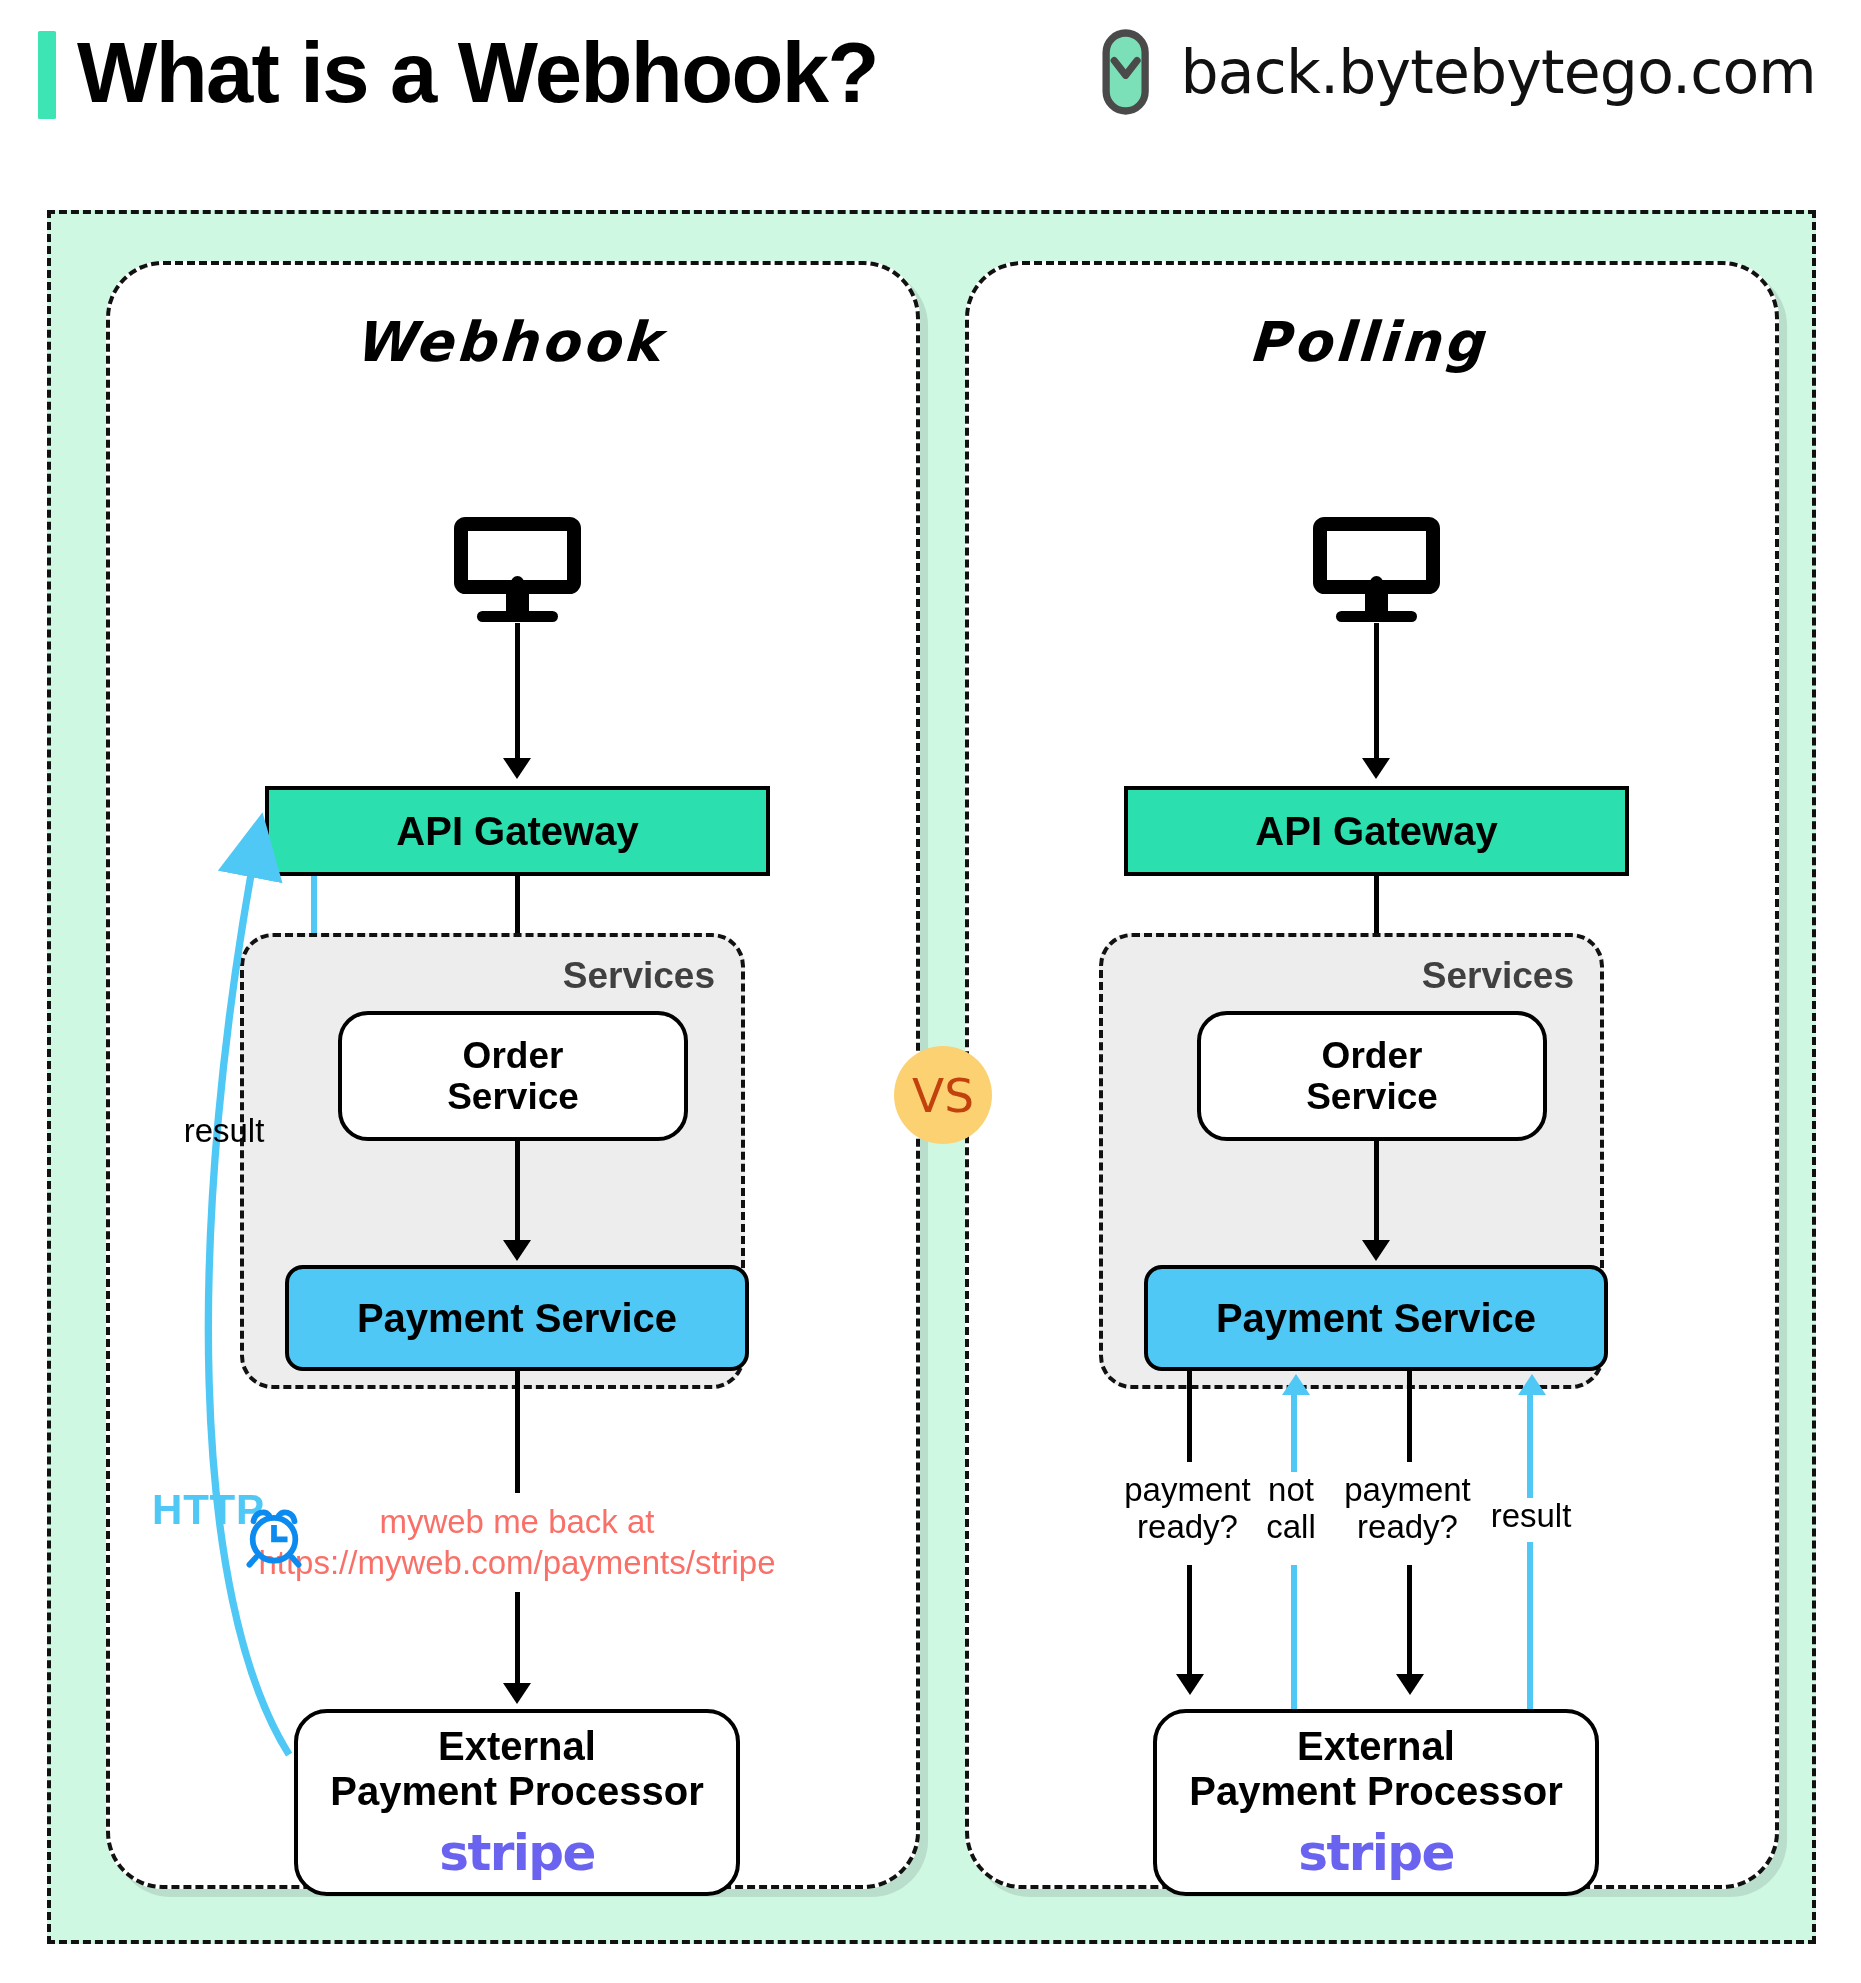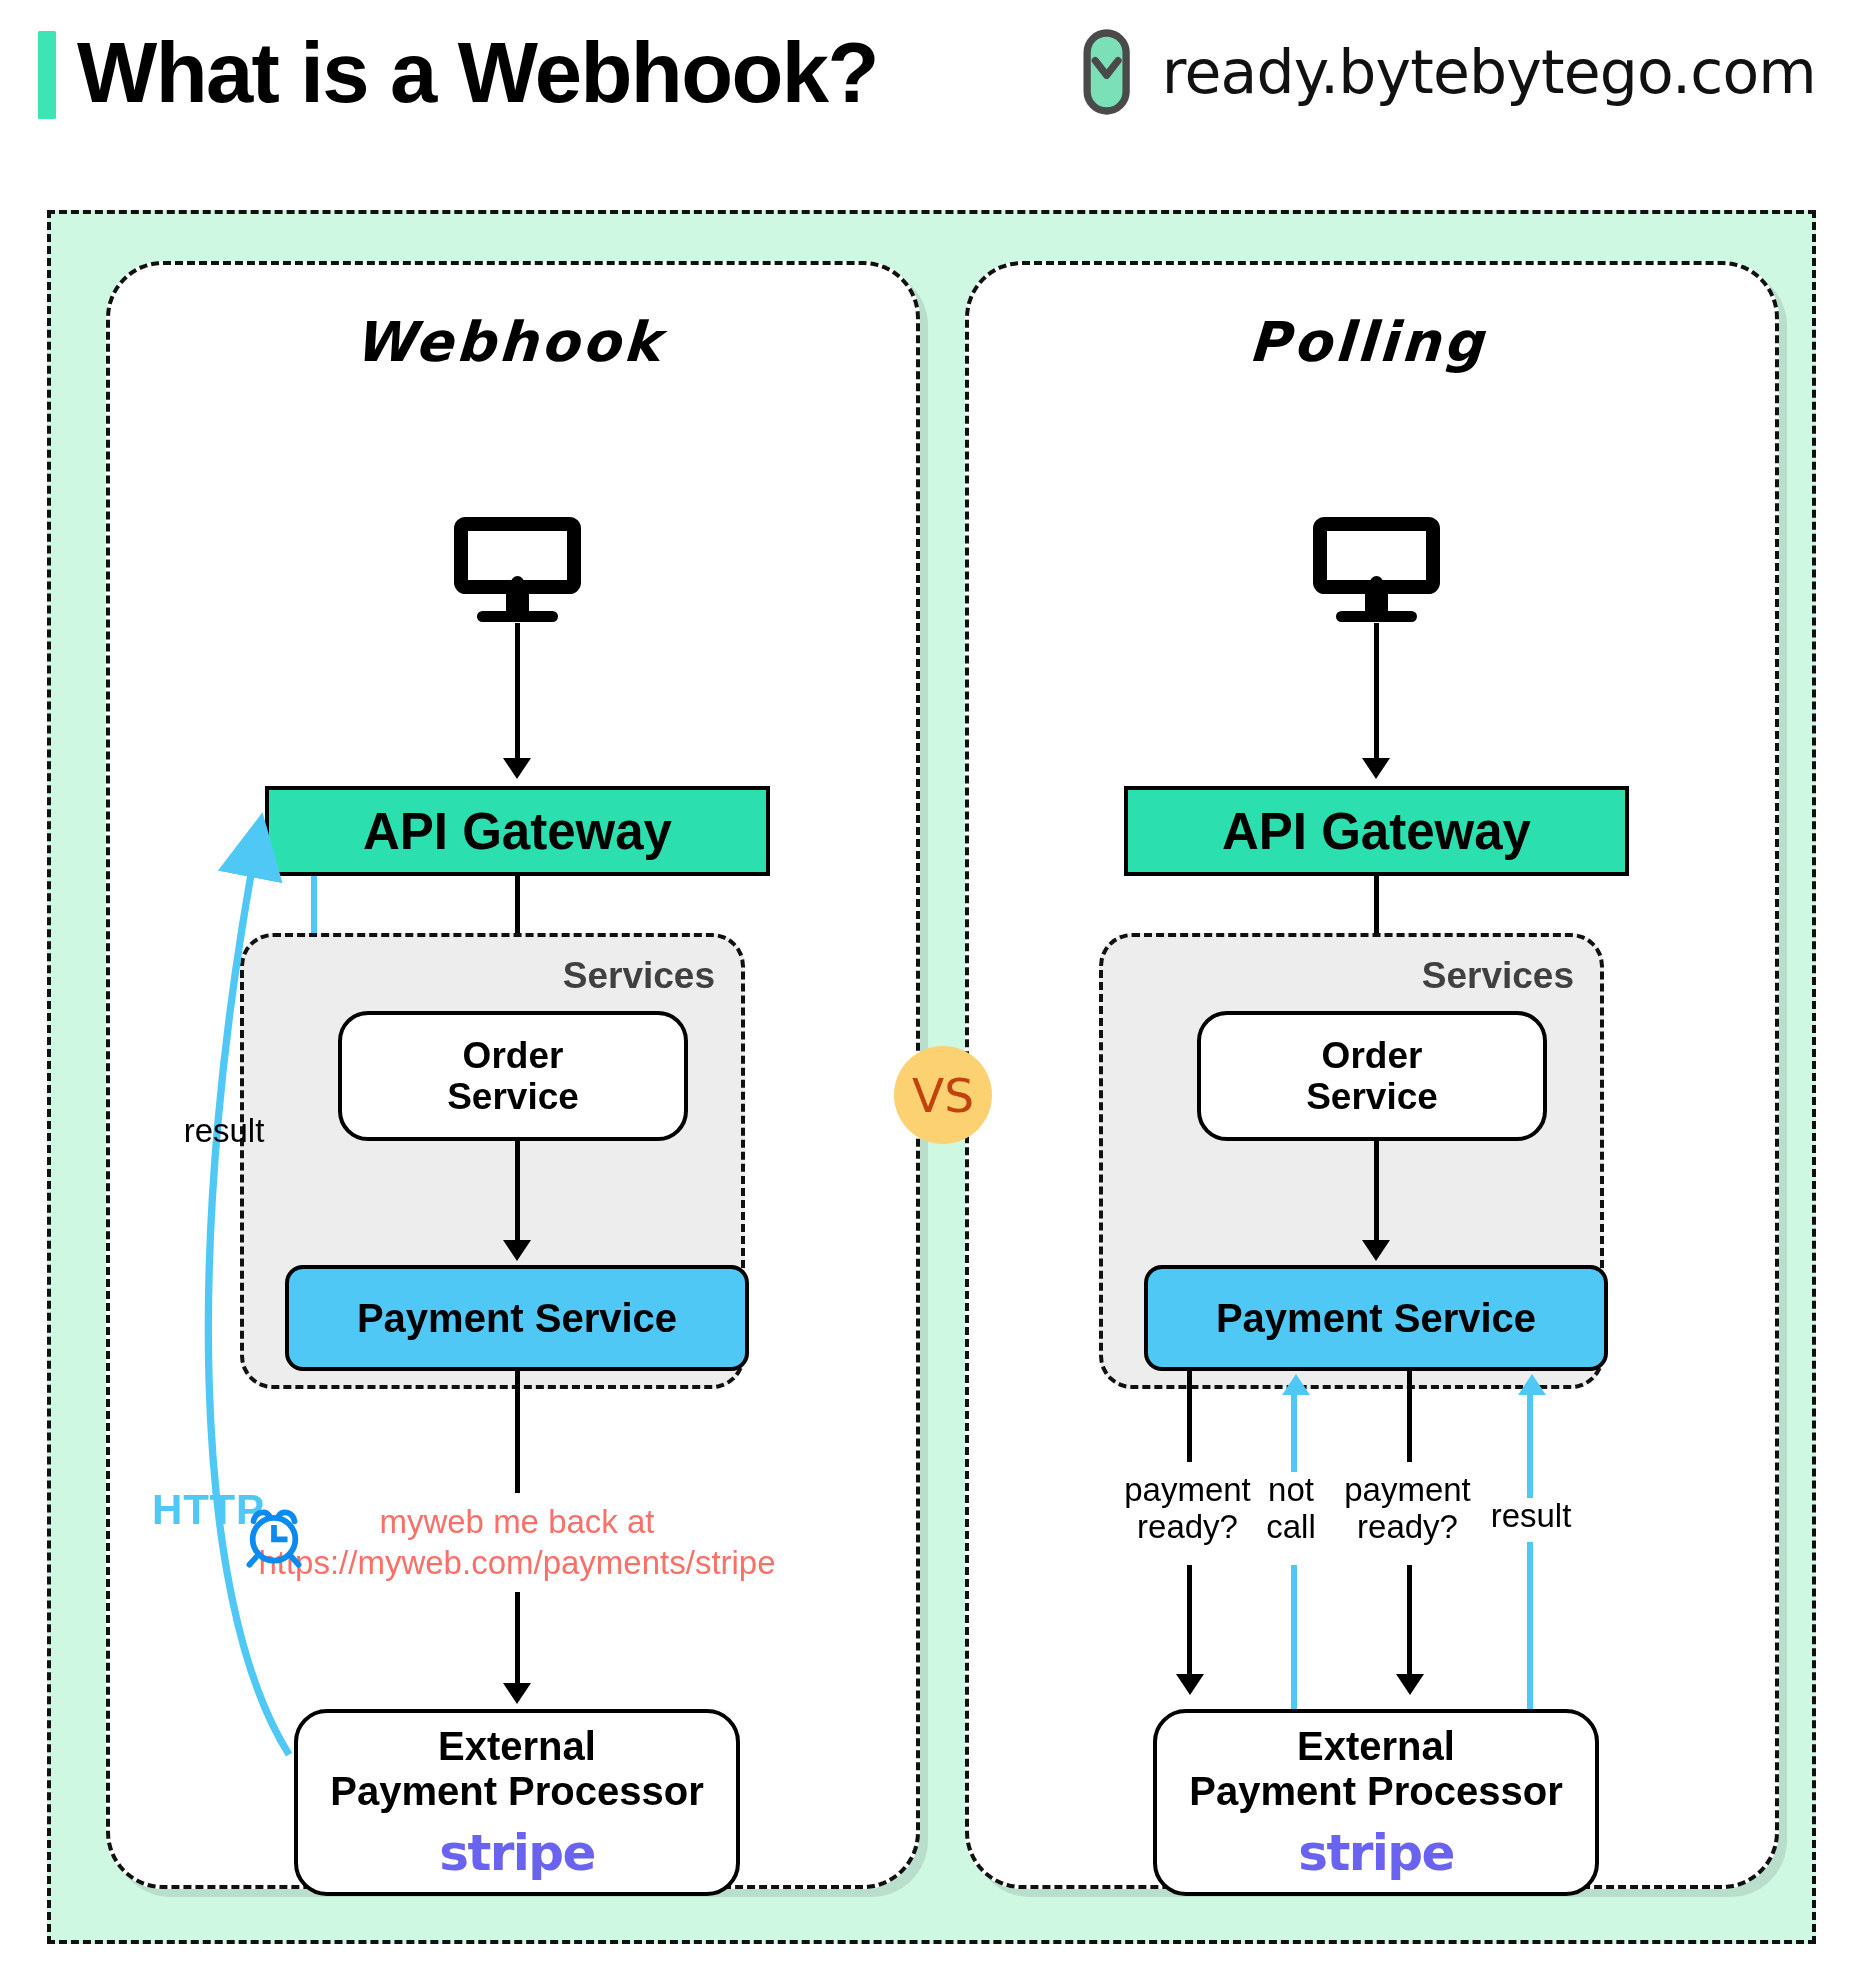--- a/index.html
+++ b/index.html
@@ -45,21 +45,21 @@
   
   .monitor{position:absolute;width:127px;height:104px;}
   .mon-screen{position:absolute;left:0;top:0;width:127px;height:77px;
     border:14px solid #000;border-radius:11.4px;box-sizing:border-box;background:#fff;}
   .mon-dot{position:absolute;left:57px;top:59px;width:13px;height:13px;background:#000;border-radius:50%;}
   .mon-neck{position:absolute;left:52px;top:77px;width:23px;height:21px;background:#000;}
   .mon-base{position:absolute;left:23px;top:94px;width:81px;height:11.4px;background:#000;border-radius:5.7px;}
   
   .box{position:absolute;box-sizing:border-box;display:flex;align-items:center;
        justify-content:center;text-align:center;font-weight:bold;color:#000;}
-  .gw{background:#2BDFAE;border:4.9px solid #000;font-size:51px;}
+  .gw{background:#2BDFAE;border:4.9px solid #000;font-size:40px;}
   .services{
     background:#EDEDED;border:4.1px dashed #111;border-radius:33px;box-sizing:border-box;
     position:absolute;
   }
   .services-label{position:absolute;right:26px;top:18px;font-size:37px;font-weight:bold;color:#404040;}
   .order{background:#fff;border:4.1px solid #000;border-radius:30px;font-size:37px;line-height:1.12;}
   .pay{background:#4FC8F5;border:4.9px solid #000;border-radius:18px;font-size:40px;}
   .proc{background:#fff;border:4.9px solid #000;border-radius:33px;font-size:40px;line-height:1.12;
         flex-direction:column;}
   .stripe-wm{color:#6A63F0;font-size:50px;font-weight:bold;letter-spacing:-1.6px;margin-top:11.4px;
@@ -94,21 +94,21 @@
   <div id="title-accent"></div>
   <div id="page-title">What is a Webhook?</div>
   <div id="brand">
     <div id="brand-logo">
       <svg width="59" height="78" viewBox="0 0 72 96">
         <path d="M6 24 A24 24 0 0 1 54 24 L54 72 A24 24 0 0 1 6 72 Z" fill="#7BE0B8"></path>
         <path d="M6 24 A24 24 0 0 1 54 24 L54 72 A24 24 0 0 1 6 72 Z" fill="none" stroke="#4A4A4A" stroke-width="9"></path>
         <path d="M16 34 L30 52 L44 34" fill="none" stroke="#4A4A4A" stroke-width="9" stroke-linecap="round" stroke-linejoin="round"></path>
       </svg>
     </div>
-    <div id="brand-text">ready.bytebytego.com</div>
+    <div id="brand-text">back.bytebytego.com</div>
   </div>
 </div>
 
 <div id="outer">
 
   <div class="panel" id="panel-webhook">
     <div class="panel-title">Webhook</div>
 
     <div class="monitor" style="left:344px;top:252px;">
       <div class="mon-screen"></div>

